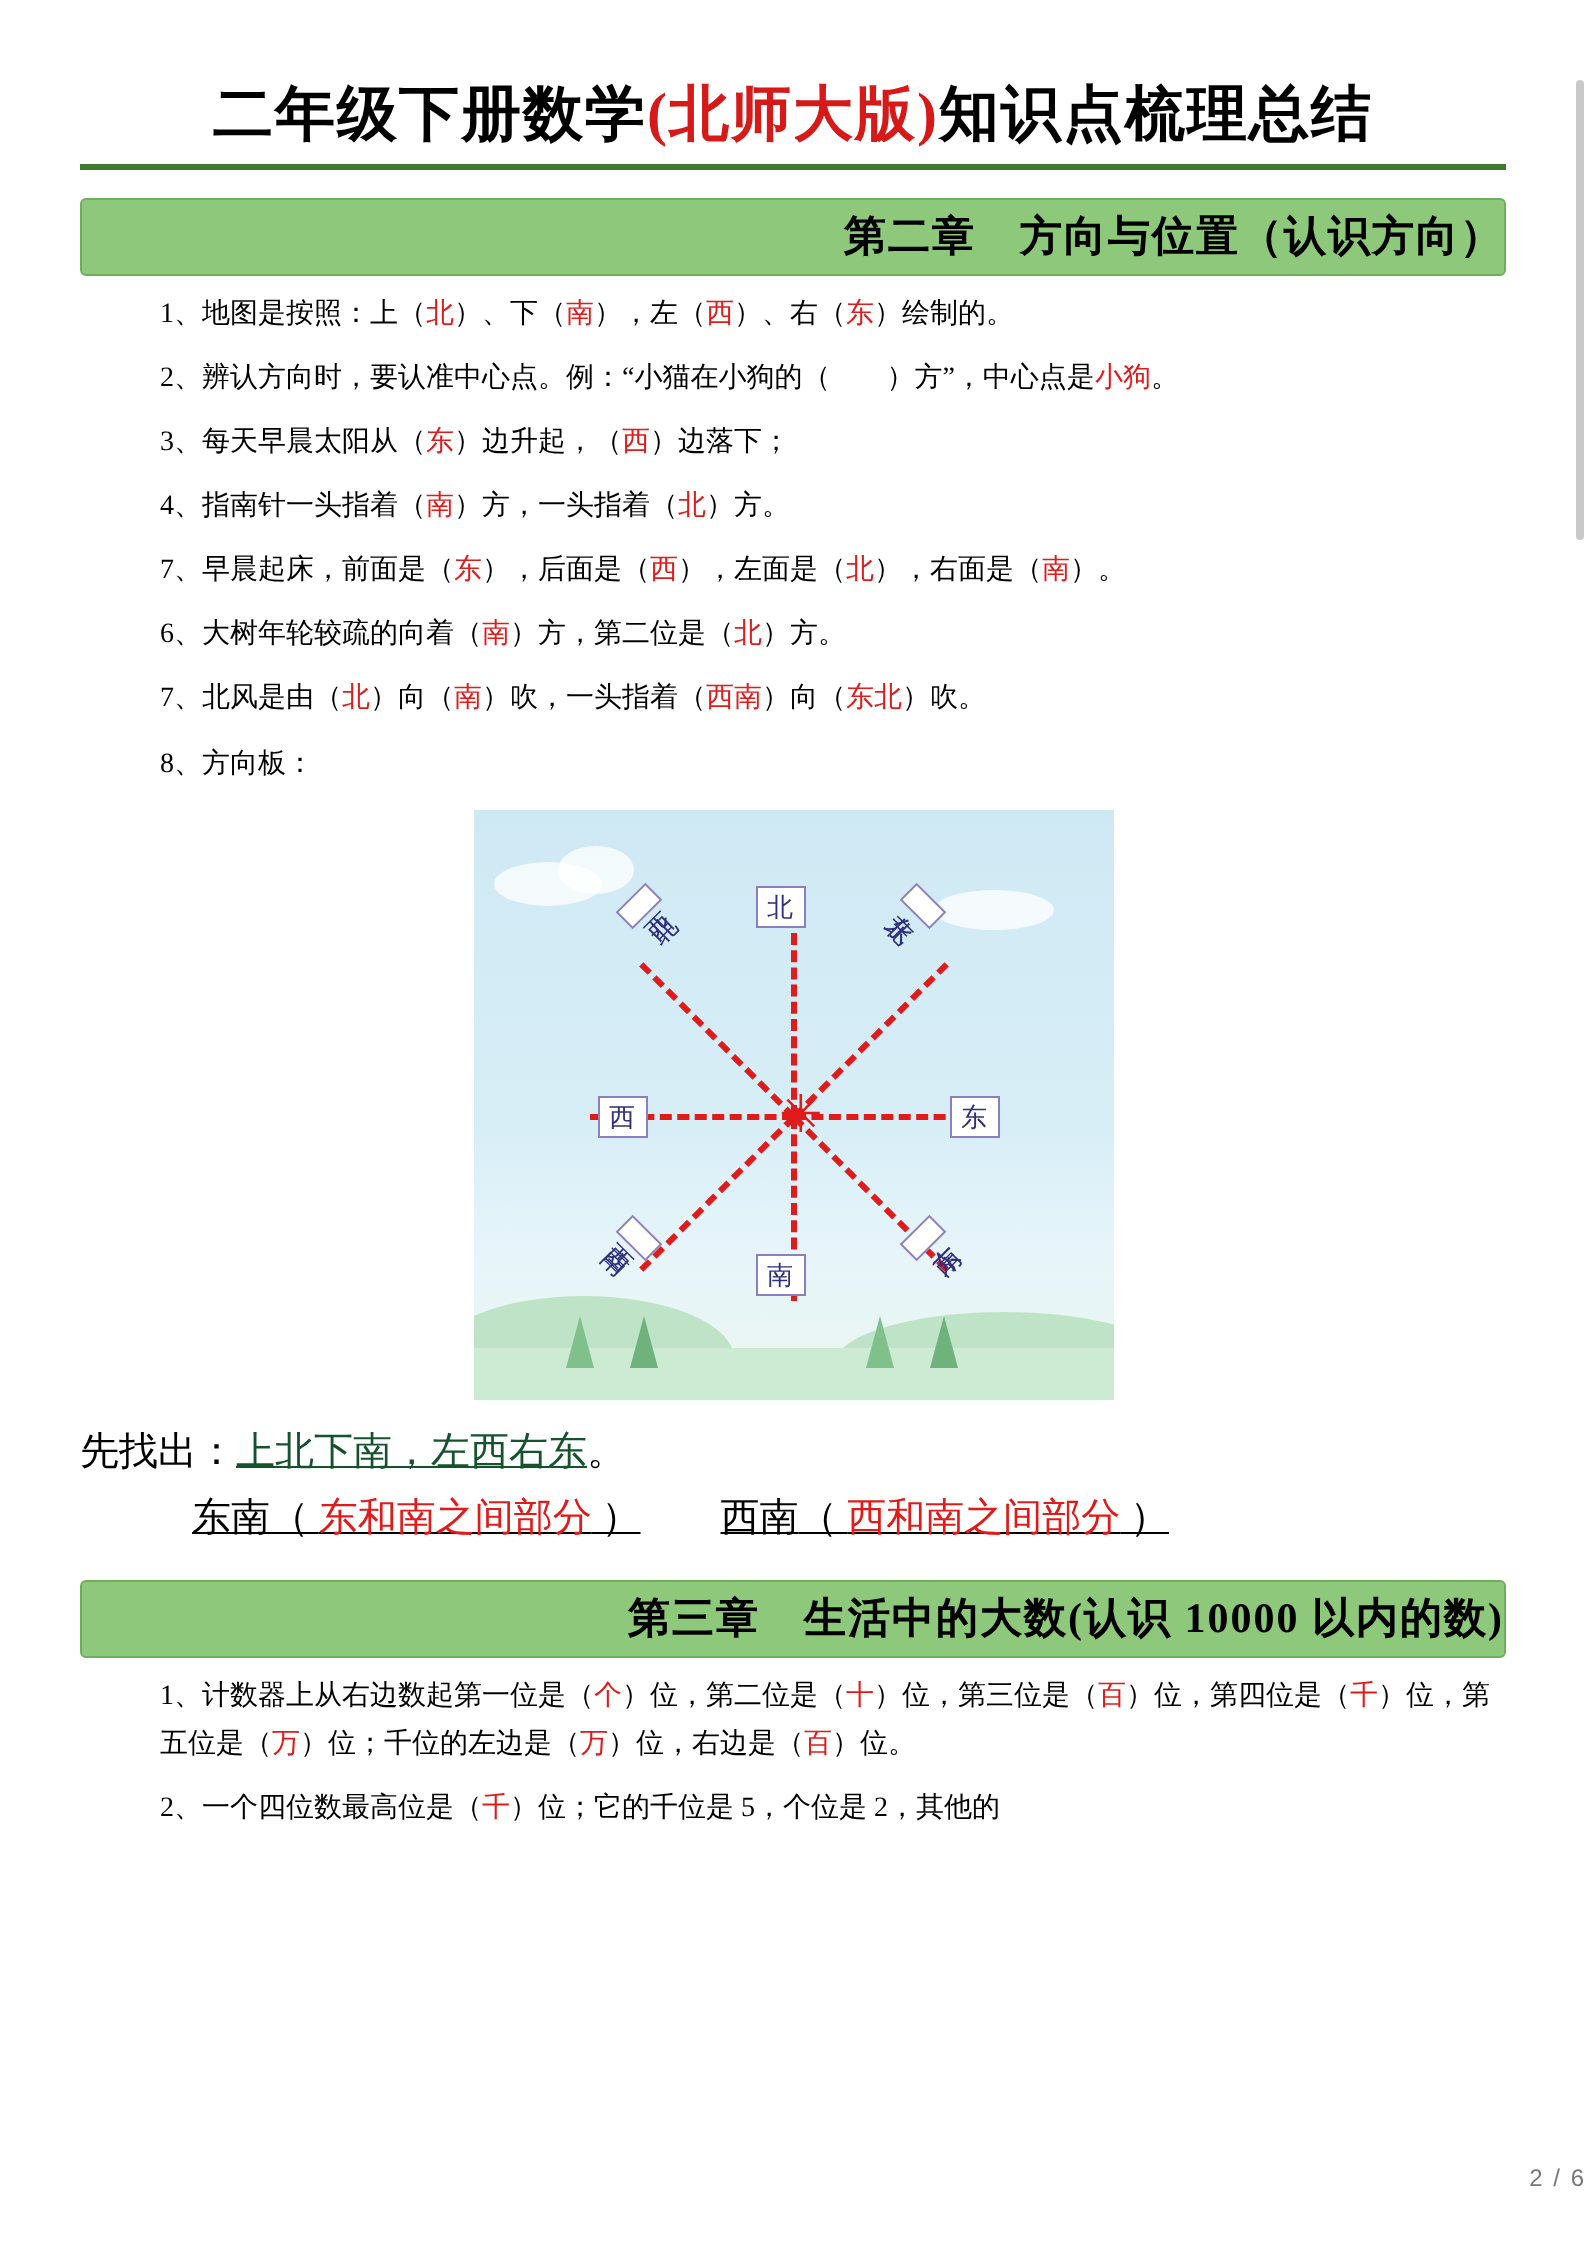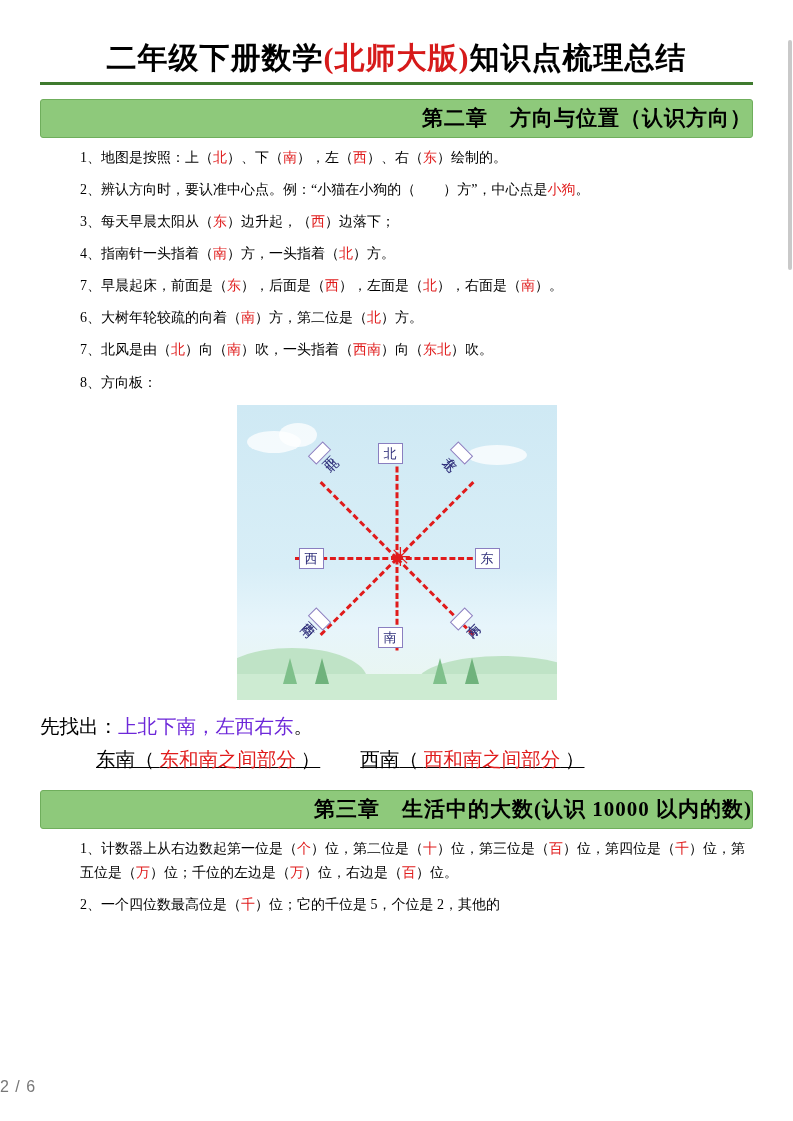--- a/index.html
+++ b/index.html
@@ -125,35 +125,36 @@
     color: #e01b1b;
     font-size: 26px;
     line-height: 1;
   }
   .sub-note {
     font-size: 19.5px;
     line-height: 1.7;
     margin-top: 10px;
   }
   .sub-note .uline {
-    color: #6d28d9;
+    color: #14532d;
+    text-decoration: underline;
     margin-top: 48px;
   }
   .two-col {
     font-size: 19.5px;
     line-height: 1.7;
   }
   .two-col .gap { display: inline-block; width: 40px; }
   .indent2 { padding-left: 56px; text-decoration: underline; }
   .footer {
     position: absolute;
     left: 0; right: 0;
     bottom: 22px;
-    text-align: left;
-    font-size: 16px;
+    text-align: right;
+    font-size: 12px;
     color: #777;
     letter-spacing: 1px;
     font-family: "Liberation Sans", sans-serif;
   }
   .scrollbar {
     position: absolute;
     top: 0;
     right: 0;
     width: 6px;
     height: 1121px;

